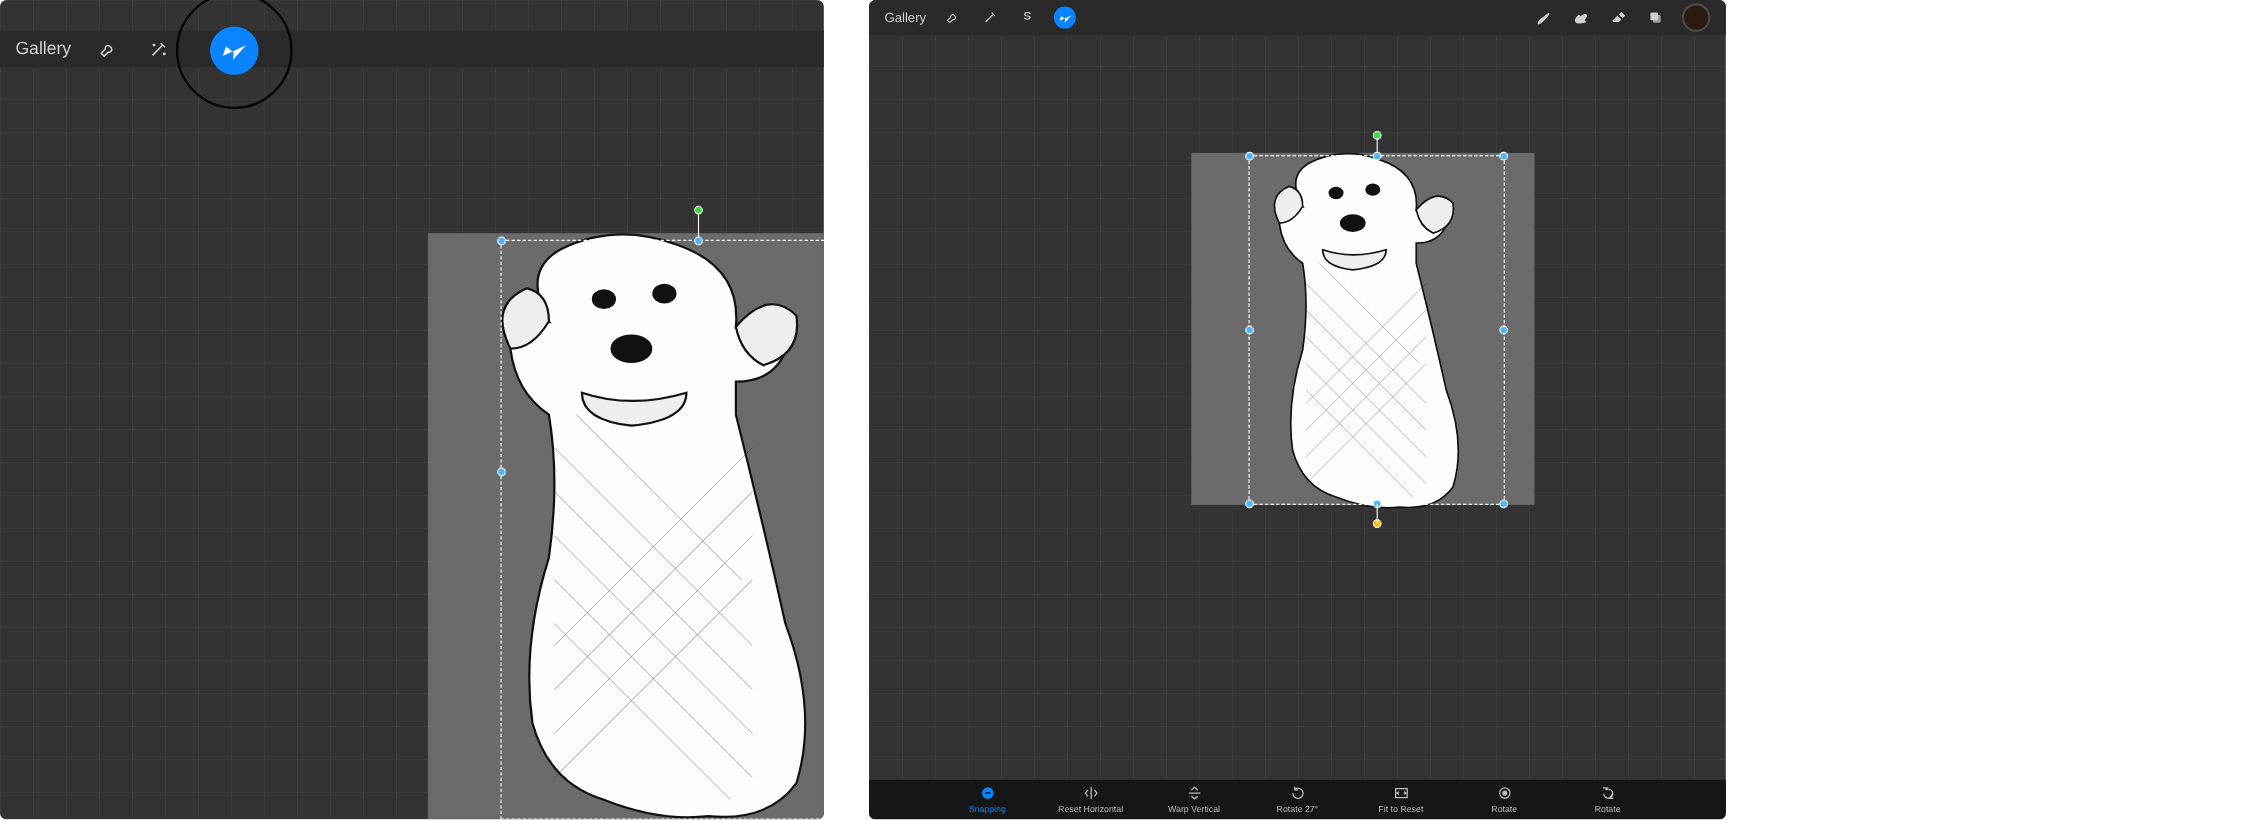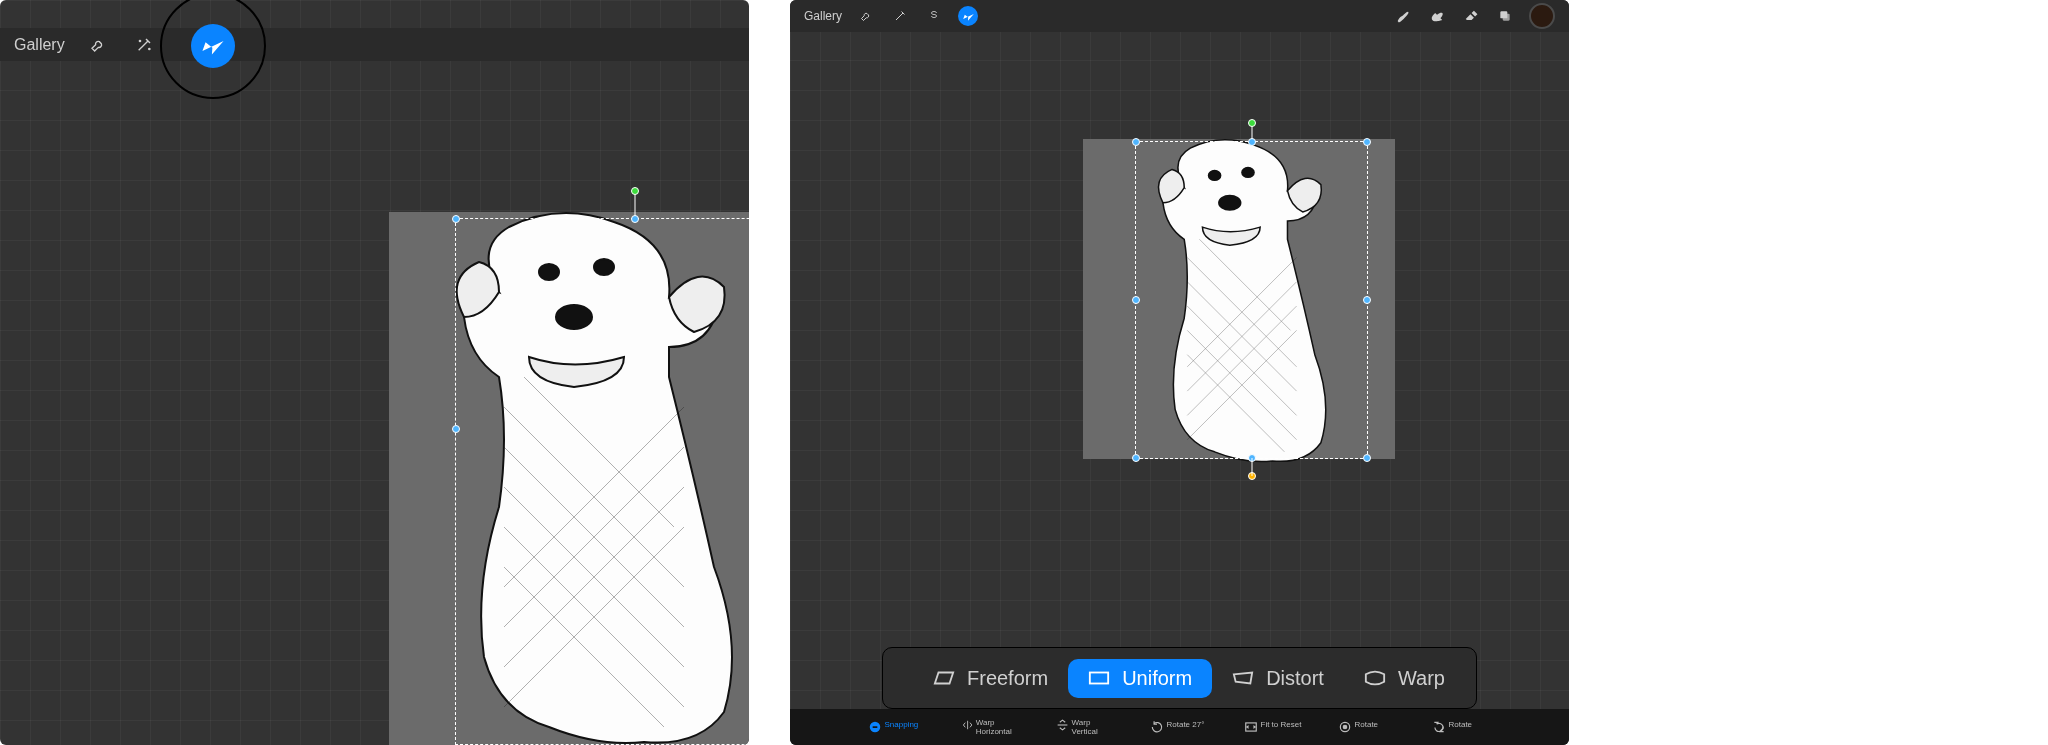--- a/index.html
+++ b/index.html
@@ -89,21 +89,21 @@
     padding:8px 20px;border-radius:10px;
   }
   .mode-btn.active{background:var(--accent);color:#fff;}
   .mode-btn svg{width:22px;height:16px;}
   
   .action-strip{
     position:absolute;left:0;right:0;bottom:0;height:36px;background:var(--bg-darker);
     display:flex;align-items:center;justify-content:center;gap:34px;z-index:5;
     font-size:8px;color:#bdbdbd;
   }
-  .action{display:flex;flex-direction:row;align-items:flex-start;gap:3px;width:60px;}
+  .action{display:flex;flex-direction:column;align-items:center;gap:3px;width:60px;}
   .action.active{color:var(--accent);}
   .action svg{width:14px;height:14px;display:block;}
 </style>
 </head>
 <body>
 
 <div class="stage">
 
   <div class="shot left">
     <div class="canvas-area"></div>
@@ -237,62 +237,36 @@
       <div class="corner" style="left:100%;top:0;"></div>
       <div class="mid" style="left:0;top:50%;"></div>
       <div class="mid" style="left:100%;top:50%;"></div>
       <div class="corner" style="left:0;top:100%;"></div>
       <div class="mid" style="left:50%;top:100%;"></div>
       <div class="corner" style="left:100%;top:100%;"></div>
       <div class="bot-handle" style="top:calc(100% + 18px);"></div>
       <div class="rot-line" style="top:100%;height:18px;"></div>
     </div>
 
-    <div class="mode-panel">
-      <div class="mode-btn">
-        <svg viewBox="0 0 24 16" fill="none" stroke="currentColor" stroke-width="2">
-            <path d="M2 14 L6 2 L22 2 L18 14 Z"></path>
-          </svg>
-        <span>Freeform</span>
-      </div>
-      <div class="mode-btn active">
-        <svg viewBox="0 0 24 16" fill="none" stroke="currentColor" stroke-width="2">
-            <rect x="2" y="2" width="20" height="12"></rect>
-          </svg>
-        <span>Uniform</span>
-      </div>
-      <div class="mode-btn">
-        <svg viewBox="0 0 24 16" fill="none" stroke="currentColor" stroke-width="2">
-            <path d="M2 4 L22 2 L20 14 L4 12 Z"></path>
-          </svg>
-        <span>Distort</span>
-      </div>
-      <div class="mode-btn">
-        <svg viewBox="0 0 24 16" fill="none" stroke="currentColor" stroke-width="2">
-            <path d="M2 4 Q12 -2 22 4 L22 12 Q12 18 2 12 Z"></path>
-          </svg>
-        <span>Warp</span>
-      </div>
-    </div>
 
     <div class="action-strip">
       <div class="action active">
         <svg viewBox="0 0 24 24" fill="currentColor">
             <circle cx="12" cy="12" r="9"></circle>
             <path d="M8 12h8" stroke="#161616" stroke-width="3"></path>
           </svg>
         <span>Snapping</span>
       </div>
       <div class="action">
         <svg viewBox="0 0 24 24" fill="none" stroke="currentColor" stroke-width="2">
             <path d="M12 3v18"></path>
             <path d="M7 7l-4 5 4 5"></path>
             <path d="M17 7l4 5-4 5"></path>
           </svg>
-        <span>Warp Horizontal</span>
+        <span>Reset Horizontal</span>
       </div>
       <div class="action">
         <svg viewBox="0 0 24 24" fill="none" stroke="currentColor" stroke-width="2">
             <path d="M3 12h18"></path>
             <path d="M7 7l5-4 5 4"></path>
             <path d="M7 17l5 4 5-4"></path>
           </svg>
         <span>Warp Vertical</span>
       </div>
       <div class="action">

